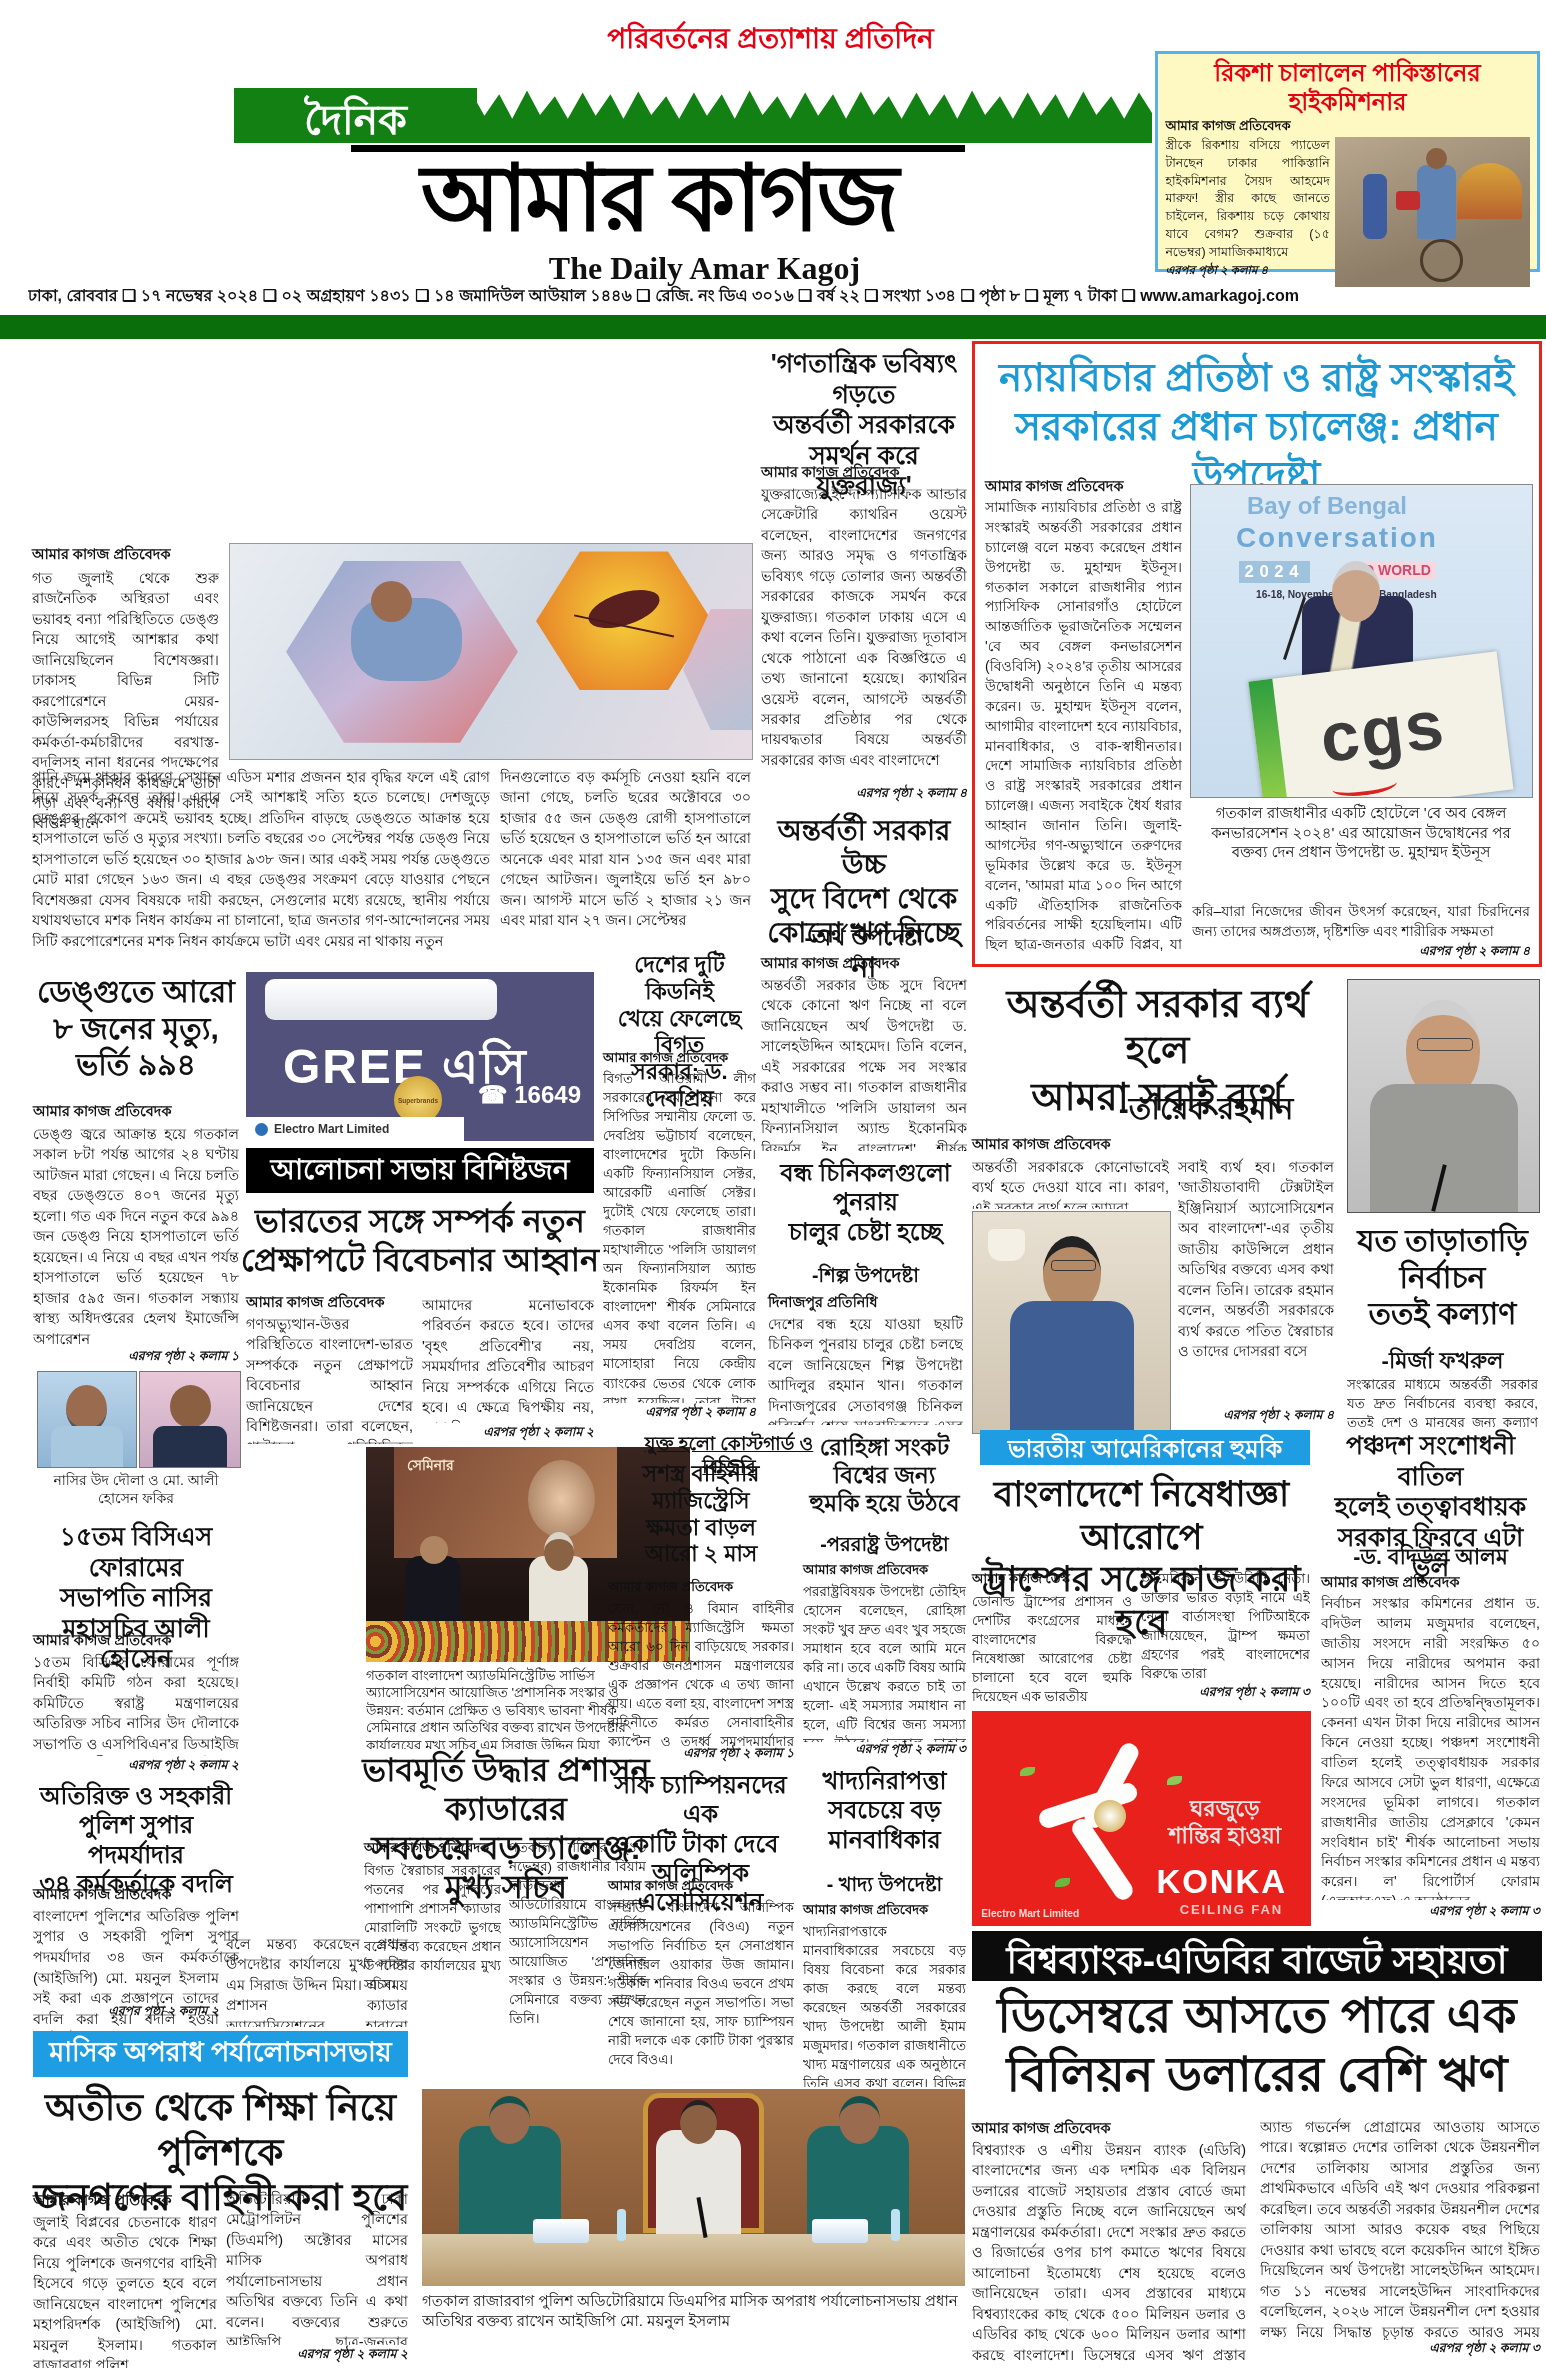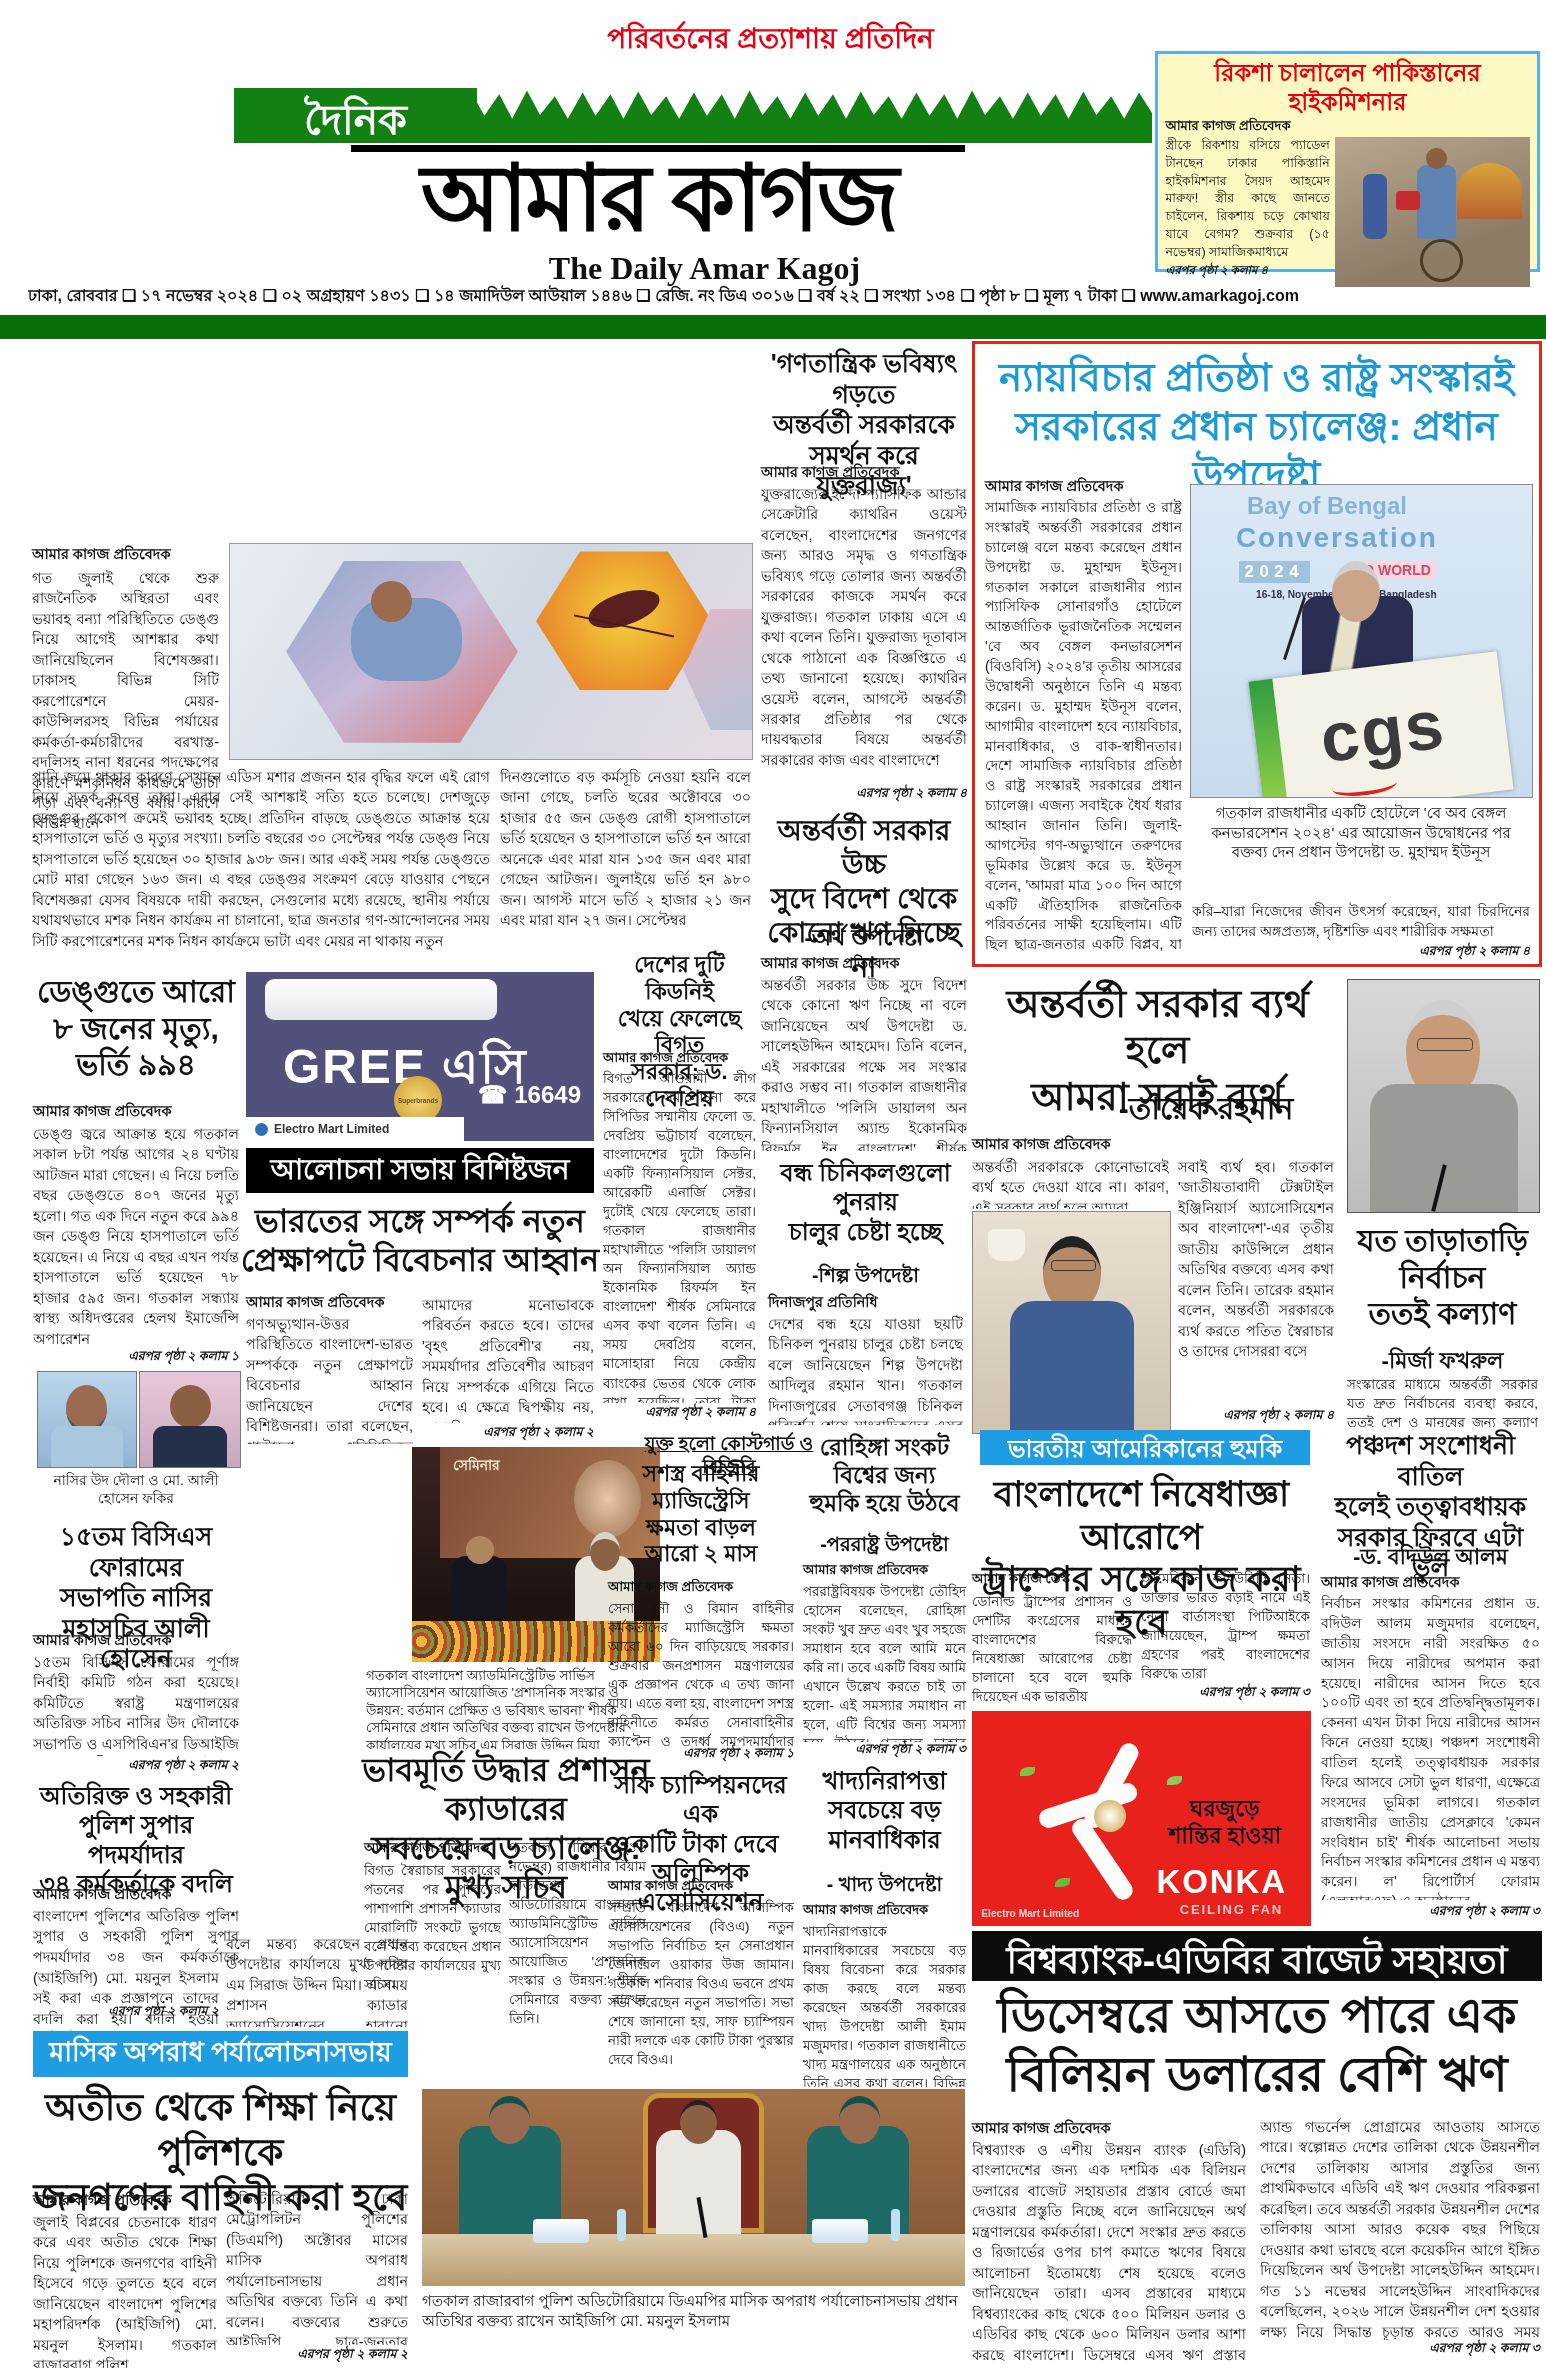--- a/index.html
+++ b/index.html
@@ -209,21 +209,21 @@
     <div style="position:absolute;left:69px;top:58px;width:54px;height:11px;border:1.9px solid #444;border-radius:4.6px;"></div>
     <div style="position:absolute;left:22px;top:104px;width:148px;height:128px;background:#9a9a96;border-radius:26px 26px 0 0;"></div>
     <div style="position:absolute;left:89px;bottom:0;width:3.7px;height:48px;background:#111;transform:rotate(14deg);"></div>
   </div>
   <div class="abs hl" style="left:1347px;top:1223px;width:191px;font-size:30px;">যত তাড়াতাড়ি
 নির্বাচন
 ততই কল্যাণ</div>
   <div class="abs attr" style="left:1347px;top:1343px;width:191px;font-size:22px;">-মির্জা ফখরুল</div>
   <div class="abs body" style="left:1347px;top:1375px;width:191px;height:52px;font-size:13.4px;">সংস্কারের মাধ্যমে অন্তর্বর্তী সরকার যত দ্রুত নির্বাচনের ব্যবস্থা করবে, ততই দেশ ও মানুষের জন্য কল্যাণ বয়ে আনবে বলে মন্তব্য করেছেন বিএনপির মহাসচিব মির্জা ফখরুল ইসলাম আলমগীর। গতকাল রাজধানীতে আয়োজিত এক আলোচনা সভায় নিজেদের ভালো চাইলে</div>
 
-  <div class="photo" style="left:366px;top:1447px;width:248px;height:215px;background:linear-gradient(#3a2520,#1d1412 70%);margin-left:46px;">
+  <div class="photo" style="left:366px;top:1447px;width:324px;height:215px;background:linear-gradient(#3a2520,#1d1412 70%);">
     <div style="position:absolute;left:28px;top:0;width:223px;height:111px;background:linear-gradient(120deg,#7d4a36,#b07a52);">
       <div style="position:absolute;left:13px;top:7.4px;color:#f5e8d0;font-size:14px;font-weight:bold;">সেমিনার</div>
       <div style="position:absolute;right:22px;top:13px;width:67px;height:78px;border-radius:50%;background:radial-gradient(#e8c8a8,#9a7050);"></div>
     </div>
     <div style="position:absolute;left:39px;top:109px;width:56px;height:65px;background:#15151d;border-radius:15px 15px 0 0;"></div>
     <div style="position:absolute;left:54px;top:89px;width:28px;height:28px;border-radius:50%;background:#b08662;"></div>
     <div style="position:absolute;left:163px;top:109px;width:59px;height:65px;background:#e8e4da;border-radius:15px 15px 0 0;"></div>
     <div style="position:absolute;left:178px;top:85px;width:30px;height:32px;border-radius:50%;background:#8a6244;border-top:7.4px solid #d8d4c8;"></div>
     <div style="position:absolute;left:0;bottom:0;width:100%;height:41px;background:repeating-radial-gradient(circle at 9.3px 20.4px,#e8b93a 0 5.6px,#c8452a 5.6px 9.3px,#7a9a3a 9.3px 13px,#8a3a2a 13px 16.7px);"></div>
   </div>
@@ -274,21 +274,21 @@
   <div class="abs jump" style="left:1141px;top:1683px;width:169px;">এরপর পৃষ্ঠা ২ কলাম ৩</div>
 
   <div class="photo" style="left:972px;top:1711px;width:339px;height:215px;background:#e8211c;">
     <div style="position:absolute;left:65px;top:85px;width:102px;height:18.6px;background:#fdfdfb;border-radius:9.3px;transform:rotate(-18deg);"></div>
     <div style="position:absolute;left:130px;top:28px;width:18.6px;height:93px;background:#fdfdfb;border-radius:9.3px;transform:rotate(28deg);"></div>
     <div style="position:absolute;left:121px;top:102px;width:18.6px;height:93px;background:#fdfdfb;border-radius:9.3px;transform:rotate(-34deg);"></div>
     <div style="position:absolute;left:122px;top:89px;width:32px;height:32px;border-radius:50%;background:radial-gradient(#fff,#c9a23a);"></div>
     <div style="position:absolute;left:48px;top:56px;width:15px;height:9.3px;background:#7ec04a;border-radius:60% 0;"></div>
     <div style="position:absolute;left:195px;top:65px;width:15px;height:9.3px;background:#8cc95a;border-radius:60% 0;"></div>
     <div style="position:absolute;left:83px;top:167px;width:15px;height:9.3px;background:#6ab83e;border-radius:60% 0;"></div>
-    <div class="hl" style="position:absolute;right:16.7px;top:85px;width:139px;color:#0f172a;font-size:22px;">ঘরজুড়ে
+    <div class="hl" style="position:absolute;right:16.7px;top:85px;width:139px;color:#e5e5e5;font-size:22px;">ঘরজুড়ে
 শান্তির হাওয়া</div>
     <div style="position:absolute;right:24px;top:152px;color:#fff;font-size:33px;font-weight:900;letter-spacing:1.9px;">KONKA</div>
     <div style="position:absolute;right:28px;top:191px;color:#f6c8c2;font-size:13px;font-weight:bold;letter-spacing:1.9px;">CEILING FAN</div>
     <div style="position:absolute;left:9.3px;bottom:7.4px;color:#f8d8d4;font-size:10.2px;font-weight:bold;">Electro Mart Limited</div>
   </div>
 
   <div class="abs hl" style="left:1321px;top:1430px;width:219px;font-size:25px;">পঞ্চদশ সংশোধনী বাতিল
 হলেই তত্ত্বাবধায়ক
 সরকার ফিরবে এটা ভুল</div>
   <div class="abs attr" style="left:1321px;top:1540px;width:219px;font-size:21.3px;">-ড. বদিউল আলম</div>

